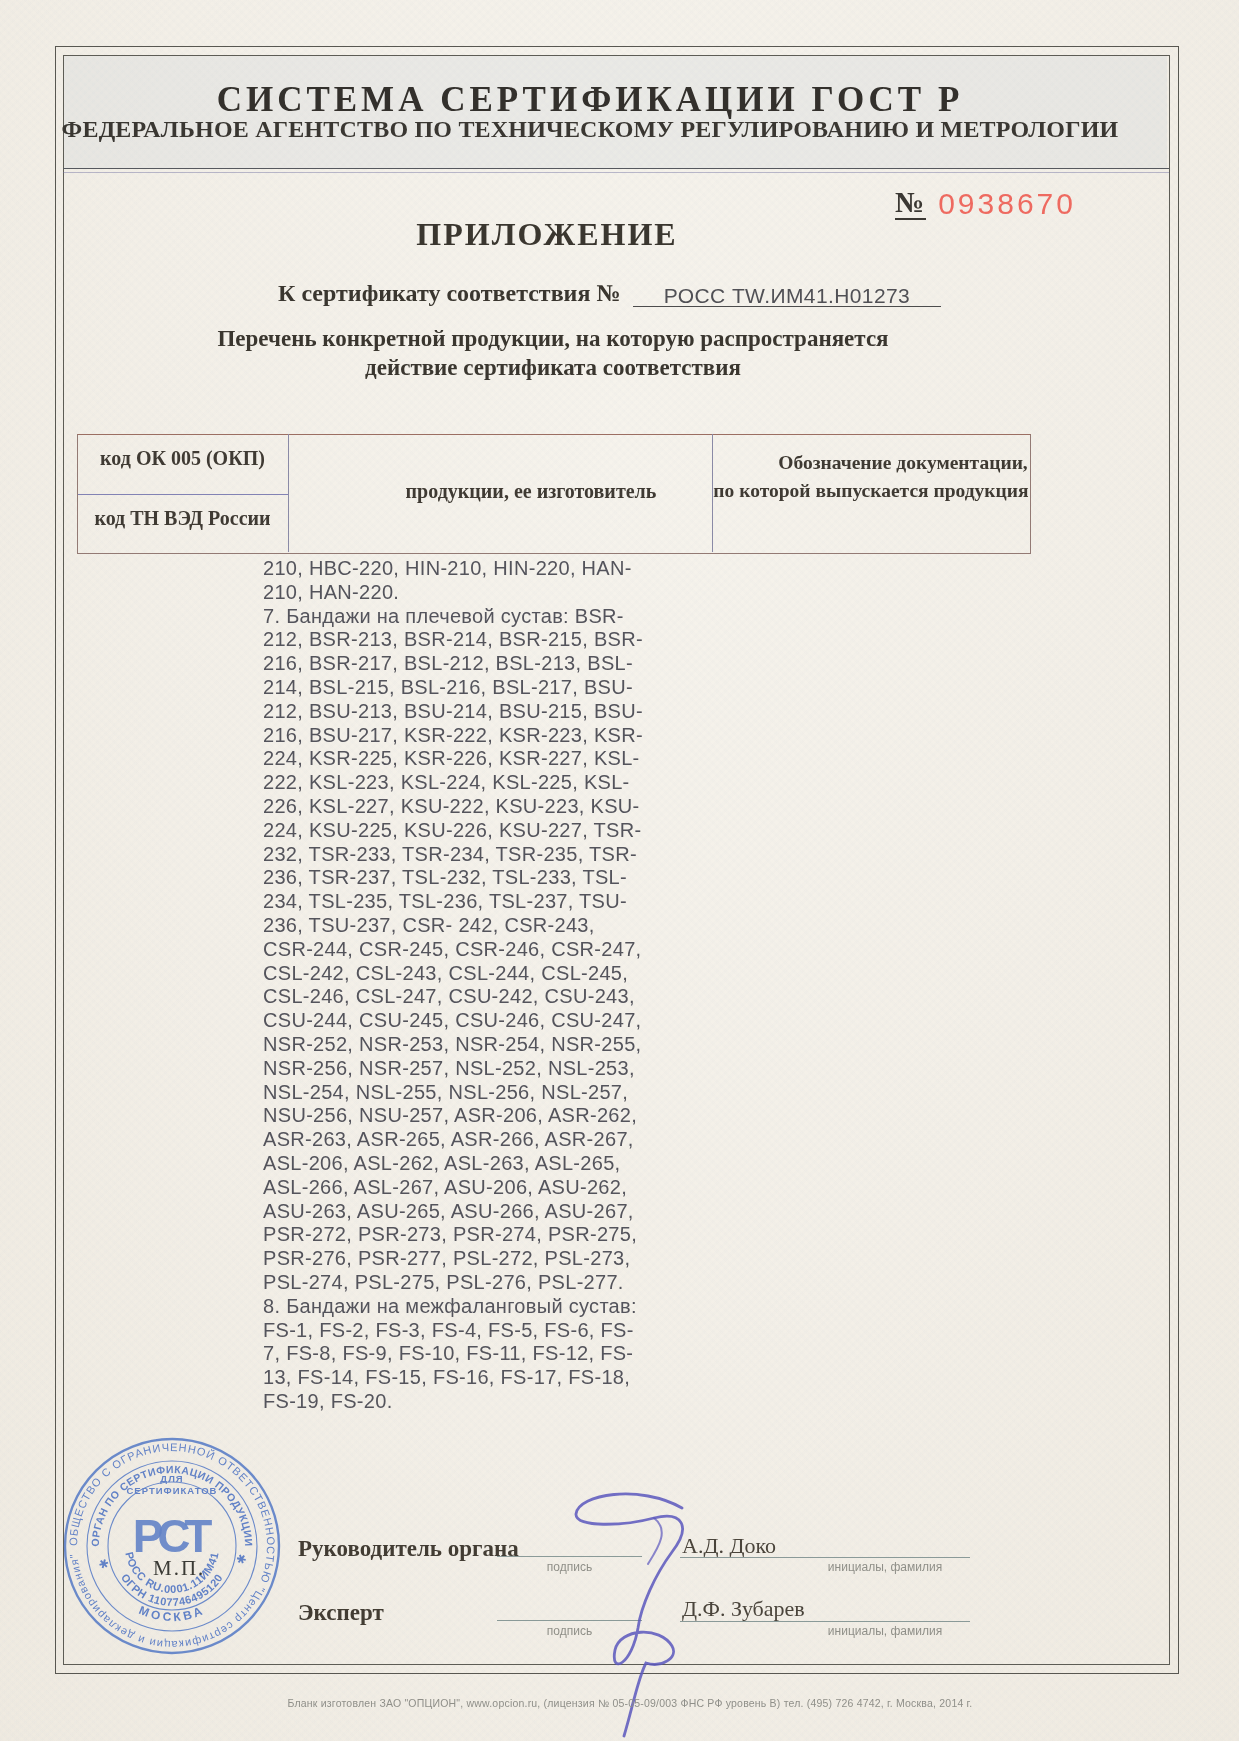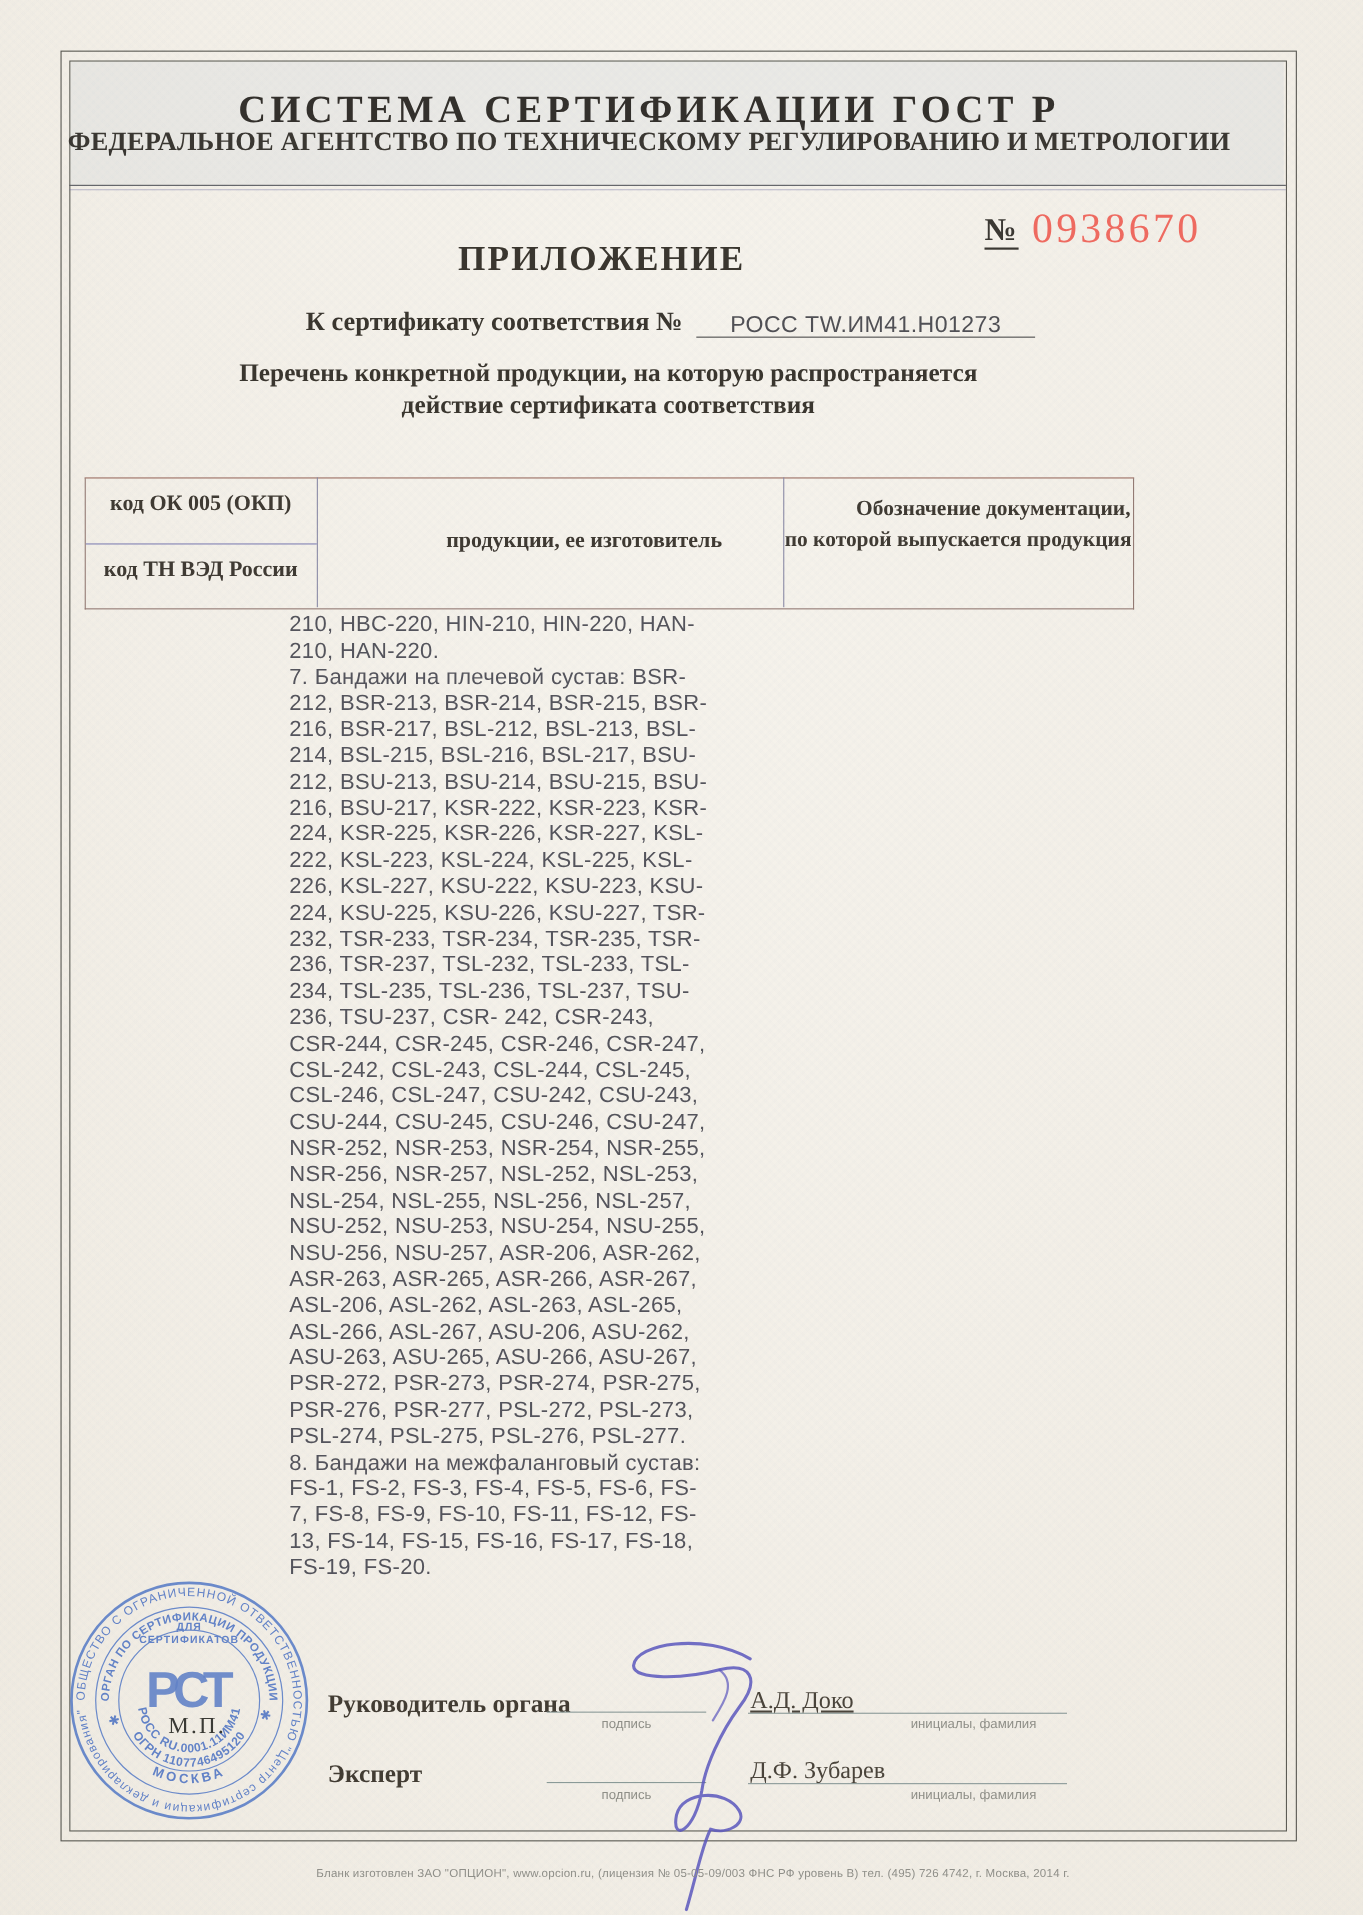--- a/index.html
+++ b/index.html
@@ -15,21 +15,21 @@
   .frame-inner{left:63px;top:55px;width:1105px;height:1608px;border:1px solid #5d5c55;}
   .head-band{left:64px;top:56px;width:1103px;height:112px;background:rgba(196,206,213,0.22);}
   .head-rule{left:63px;top:168px;width:1106px;height:0;border-top:1.6px solid #56585e;}
   .head-rule2{left:63px;top:172px;width:1106px;height:0;border-top:1px solid rgba(110,110,160,0.45);}
   
   .h1{left:0;top:80px;width:1180px;text-align:center;font-size:35px;font-weight:bold;letter-spacing:4px;color:#33302c;}
   .h2{left:0;top:116px;width:1180px;text-align:center;font-size:24px;font-weight:bold;letter-spacing:0.2px;color:#3a3732;}
   
   .docno{left:895px;top:186px;white-space:nowrap;}
   .docno .no{font-size:29px;font-weight:bold;color:#3b3833;border-bottom:2px solid #3b3833;padding:0 2px 0 0;}
-  .docno .digits{font-family:Liberation Serif, serif;font-size:38px;letter-spacing:3px;margin-left:12px;vertical-align:-2px;}
+  .docno .digits{font-family:Liberation Sans, sans-serif;font-size:30px;letter-spacing:3px;margin-left:12px;vertical-align:-2px;}
   
   .title{left:0;top:216px;width:1094px;text-align:center;font-size:32px;font-weight:bold;letter-spacing:2px;color:#3a362f;}
   .cert-label{left:278px;top:264px;font-size:24px;font-weight:bold;color:#3a362f;margin-top:16px;}
   .cert-value{left:633px;top:284px;width:308px;text-align:center;font-family:"Liberation Sans",sans-serif;font-size:21px;color:#505055;letter-spacing:0.4px;}
   .cert-underline{left:633px;top:306px;width:308px;height:0;border-top:1.5px solid #4c4c4c;}
   .intro1{left:0;top:326px;width:1106px;text-align:center;font-size:23px;font-weight:bold;color:#3a362f;}
   .intro2{left:0;top:355px;width:1106px;text-align:center;font-size:23px;font-weight:bold;color:#3a362f;}
   
   .tbox{left:77px;top:434px;width:952px;height:118px;border:1.2px solid #937a74;border-top-color:#9b6e62;}
   .tv1{left:288px;top:434px;width:1px;height:118px;background:#8a8aa6;}
@@ -45,21 +45,21 @@
   
   .product-list{left:263px;top:557px;width:420px;font-family:"Liberation Sans",sans-serif;font-size:20px;line-height:23.8px;color:#54545c;letter-spacing:0.3px;}
   
   .role1{left:298px;top:1536px;font-size:23px;font-weight:bold;color:#423c33;}
   .role2{left:298px;top:1600px;font-size:23px;font-weight:bold;color:#423c33;}
   .sigline1{left:497px;top:1556px;width:145px;height:0;border-top:1.2px solid #8a9a98;}
   .sigline2{left:497px;top:1620px;width:145px;height:0;border-top:1.2px solid #8a9a98;}
   .siglab{font-family:"Liberation Sans",sans-serif;font-size:12px;color:#8f8f88;text-align:center;}
   .siglab1{left:497px;top:1560px;width:145px;}
   .siglab2{left:497px;top:1624px;width:145px;}
-  .name1{left:682px;top:1533px;font-size:22px;color:#4a443b;text-decoration:underline;}
+  .name1{left:682px;top:1533px;font-size:22px;color:#4a443b;}
   .name2{left:682px;top:1596px;font-size:22px;color:#4a443b;}
   .nameline1{left:680px;top:1557px;width:290px;height:0;border-top:1.2px solid #8a9a98;}
   .nameline2{left:680px;top:1621px;width:290px;height:0;border-top:1.2px solid #8a9a98;}
   .namelab1{left:795px;top:1560px;width:180px;}
   .namelab2{left:795px;top:1624px;width:180px;}
   
   .stamp{left:56px;top:1430px;width:232px;height:232px;opacity:0.8;}
   .stamp text{fill:#3f68c0;font-family:"Liberation Sans",sans-serif;}
   .stamp .ring{fill:none;stroke:#4a72c4;}
   .st-outer-t{font-size:11px;letter-spacing:1px;}
@@ -126,21 +126,20 @@
       <div>236, TSR-237, TSL-232, TSL-233, TSL-</div>
       <div>234, TSL-235, TSL-236, TSL-237, TSU-</div>
       <div>236, TSU-237, CSR- 242, CSR-243,</div>
       <div>CSR-244, CSR-245, CSR-246, CSR-247,</div>
       <div>CSL-242, CSL-243, CSL-244, CSL-245,</div>
       <div>CSL-246, CSL-247, CSU-242, CSU-243,</div>
       <div>CSU-244, CSU-245, CSU-246, CSU-247,</div>
       <div>NSR-252, NSR-253, NSR-254, NSR-255,</div>
       <div>NSR-256, NSR-257, NSL-252, NSL-253,</div>
       <div>NSL-254, NSL-255, NSL-256, NSL-257,</div>
-      <div>NSU-252, NSU-253, NSU-254, NSU-255,</div>
       <div>NSU-256, NSU-257, ASR-206, ASR-262,</div>
       <div>ASR-263, ASR-265, ASR-266, ASR-267,</div>
       <div>ASL-206, ASL-262, ASL-263, ASL-265,</div>
       <div>ASL-266, ASL-267, ASU-206, ASU-262,</div>
       <div>ASU-263, ASU-265, ASU-266, ASU-267,</div>
       <div>PSR-272, PSR-273, PSR-274, PSR-275,</div>
       <div>PSR-276, PSR-277, PSL-272, PSL-273,</div>
       <div>PSL-274, PSL-275, PSL-276, PSL-277.</div>
       <div>8. Бандажи на межфаланговый сустав:</div>
       <div>FS-1, FS-2, FS-3, FS-4, FS-5, FS-6, FS-</div>

